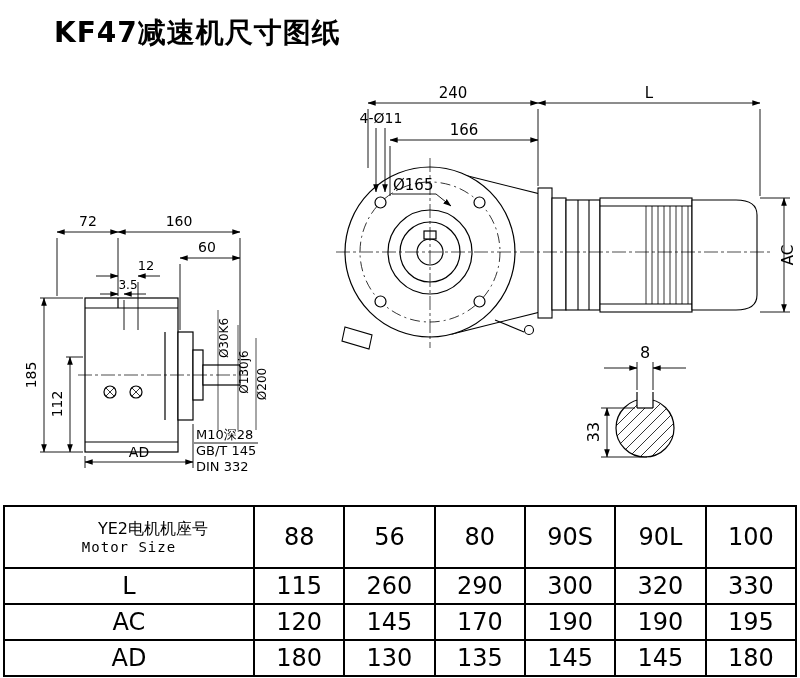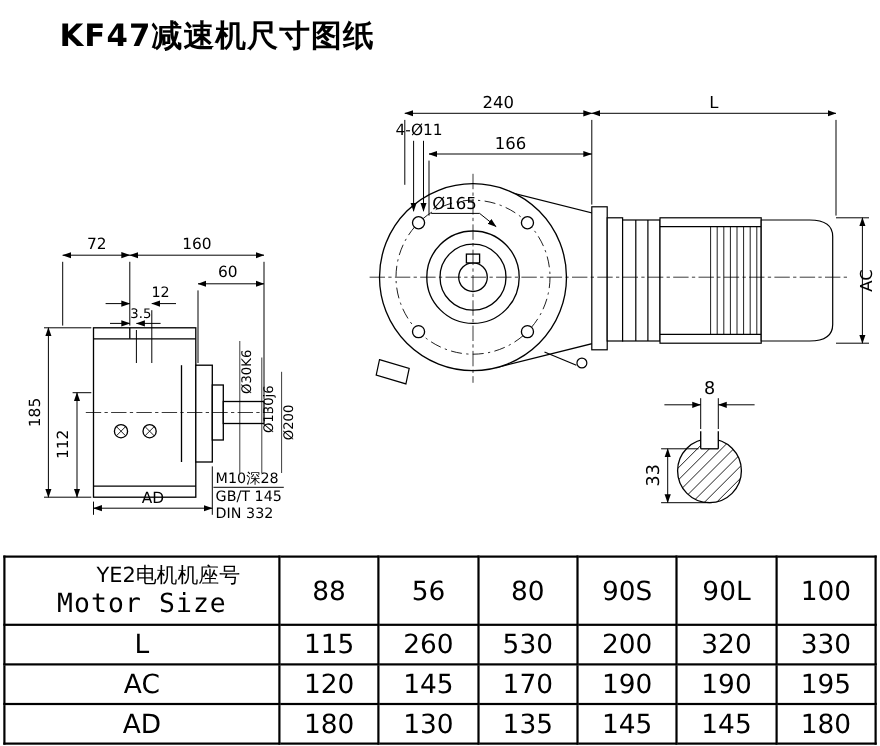--- a/index.html
+++ b/index.html
@@ -10,22 +10,22 @@
         display:flex;align-items:center;justify-content:center;
         font-family:"Liberation Serif","DejaVu Serif",serif;font-size:33px;color:#1a18b0;}
   svg.drawing{position:absolute;left:0;top:0;}
   svg text{font-family:"DejaVu Sans","Liberation Sans",sans-serif;fill:#000;stroke:none;}
   .dim-table{position:absolute;left:3px;top:505px;width:794px;border-collapse:collapse;table-layout:fixed;}
   .dim-table th,.dim-table td{border:2px solid #000;text-align:center;vertical-align:middle;
         padding:0;background:#fff;font-weight:normal;font-size:24px;}
   .dim-table .c0{width:248px;}
   .dim-table tr.hdr{height:62px;}
   .dim-table tr.row{height:36px;}
-  .hdr-cn{font-size:19px;line-height:1.2;margin-left:48px;}
-  .hdr-en{font-size:24px;font-family:"DejaVu Sans Mono","Liberation Mono",monospace;letter-spacing:1px;}
+  .hdr-cn{font-size:16px;line-height:1.2;margin-left:48px;}
+  .hdr-en{font-size:14px;font-family:"DejaVu Sans Mono","Liberation Mono",monospace;letter-spacing:1px;}
 </style>
 </head>
 <body>
 
 <div class="page">
 
   <div class="title">KF47减速机尺寸图纸</div>
 
   <svg class="drawing" width="800" height="505" viewBox="0 0 800 505">
     <defs>
@@ -212,22 +212,22 @@
       <th>56</th>
       <th>80</th>
       <th>90S</th>
       <th>90L</th>
       <th>100</th>
     </tr>
     <tr class="row">
       <td class="c0">L</td>
       <td>115</td>
       <td>260</td>
-      <td>530</td>
-      <td>200</td>
+      <td>290</td>
+      <td>300</td>
       <td>320</td>
       <td>330</td>
     </tr>
     <tr class="row">
       <td class="c0">AC</td>
       <td>120</td>
       <td>145</td>
       <td>170</td>
       <td>190</td>
       <td>190</td>

